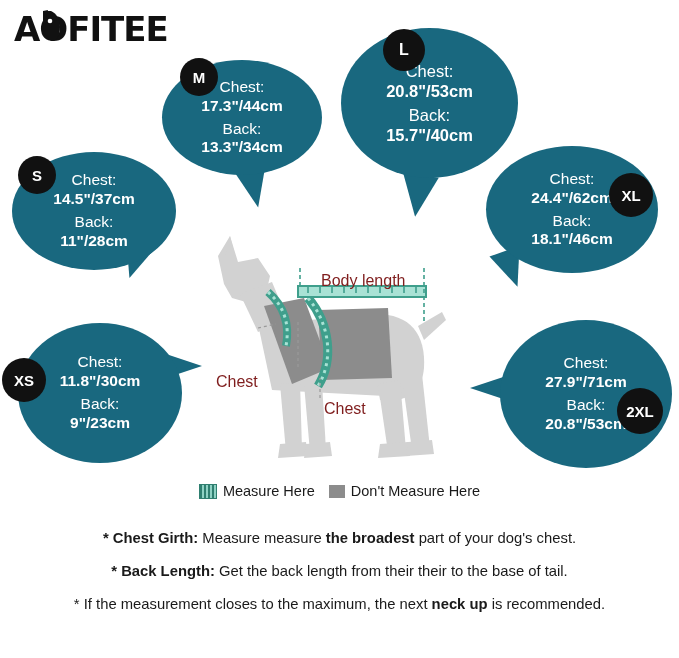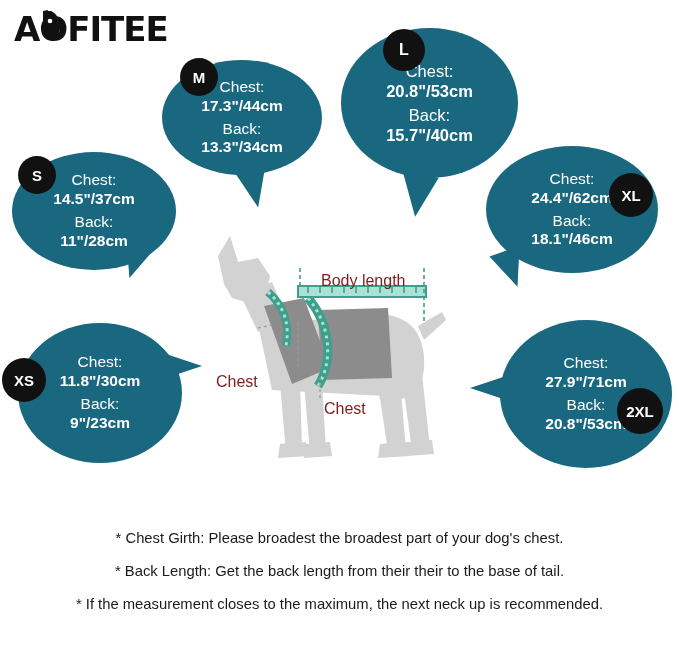--- a/index.html
+++ b/index.html
@@ -150,21 +150,21 @@
     top: 528px;
     text-align: center;
     font-size: 14.8px;
     line-height: 1.42;
     color: #1a1a1a;
   }
   .notes p {
     margin: 0 0 12px 0;
   }
   .notes b {
-    font-weight: 400;
+    font-weight: 700;
   }
 </style>
 </head>
 <body>
 
 <div id="stage">
 
   <div class="logo">
     <span class="logo-text">AOFITEE</span>
     <svg class="logo-mark" viewBox="0 0 24 34">
@@ -334,24 +334,34 @@
         <line x1="140" y1="170" x2="140" y2="150"></line>
         <line x1="118" y1="94" x2="118" y2="140"></line>
       </g>
     </svg>
   </div>
 
   <div class="anno" style="left:321px; top:272px;">Body length</div>
   <div class="anno" style="left:216px; top:373px;">Chest</div>
   <div class="anno" style="left:324px; top:400px;">Chest</div>
 
+  <div class="legend">
+    <div class="legend-item">
+      <span class="sw-measure"></span>
+      <span>Measure Here</span>
+    </div>
+    <div class="legend-item">
+      <span class="sw-dont"></span>
+      <span>Don't Measure Here</span>
+    </div>
+  </div>
 
   <div class="notes">
     <p>
-      <b>* Chest Girth:</b><span> Please broadest </span><b>the broadest</b><span> part of your dog's chest.</span>
+      <b>* Chest Girth:</b><span> Measure measure </span><b>the broadest</b><span> part of your dog's chest.</span>
     </p>
     <p>
       <b>* Back Length:</b><span> Get the back length from their their to the base of tail.</span>
     </p>
     <p>
       <span>* If the measurement closes to the maximum, the next </span><b>neck up</b><span> is recommended.</span>
     </p>
   </div>
 
 </div>

